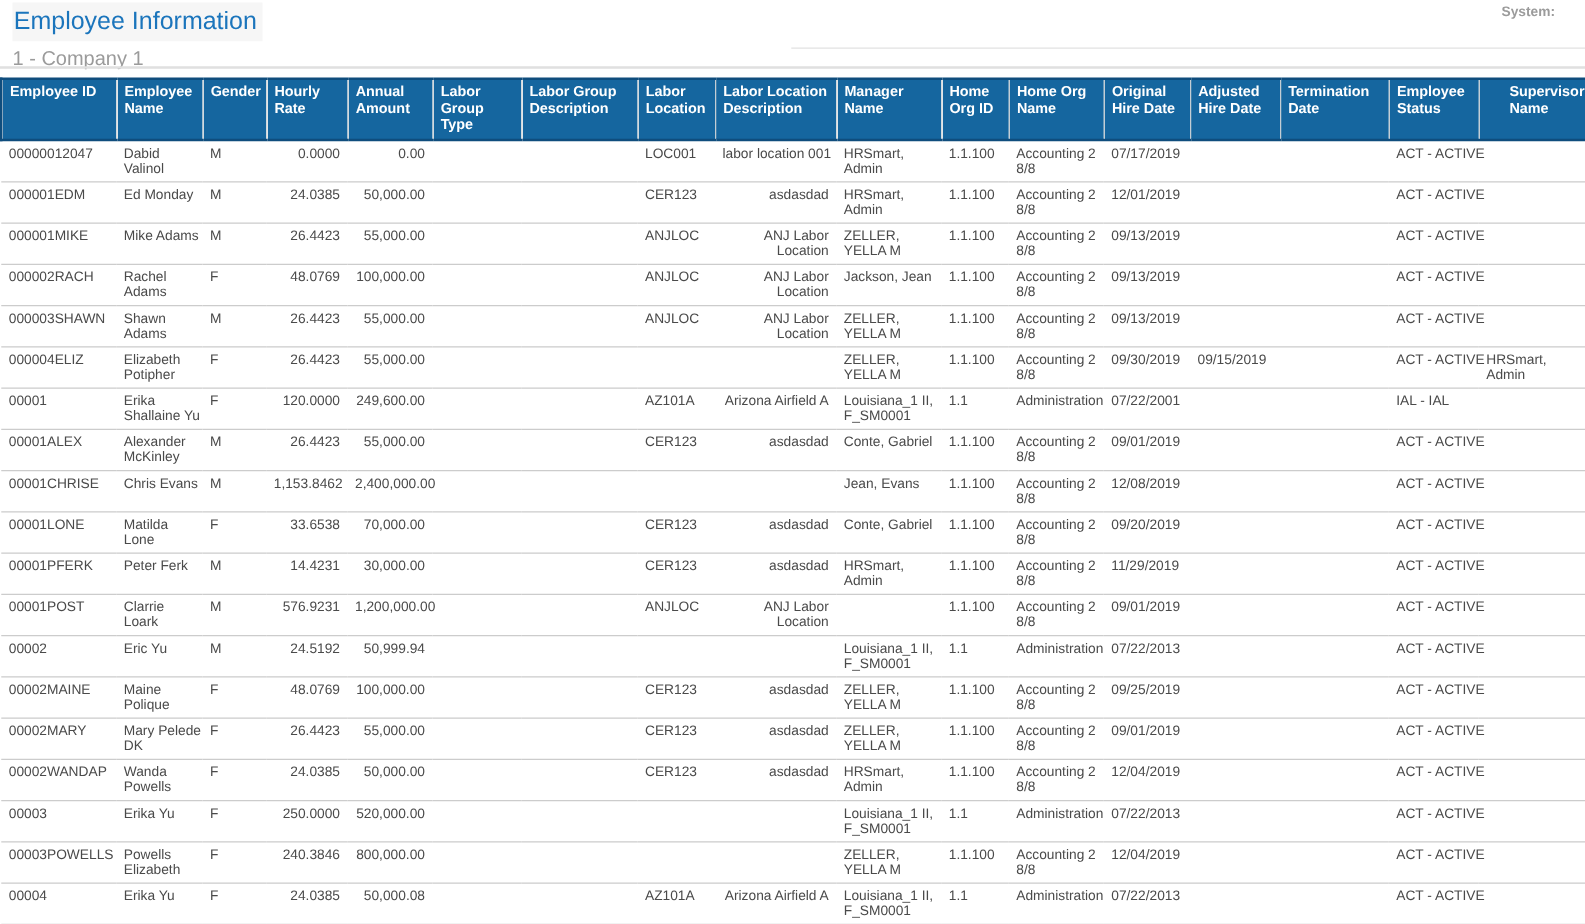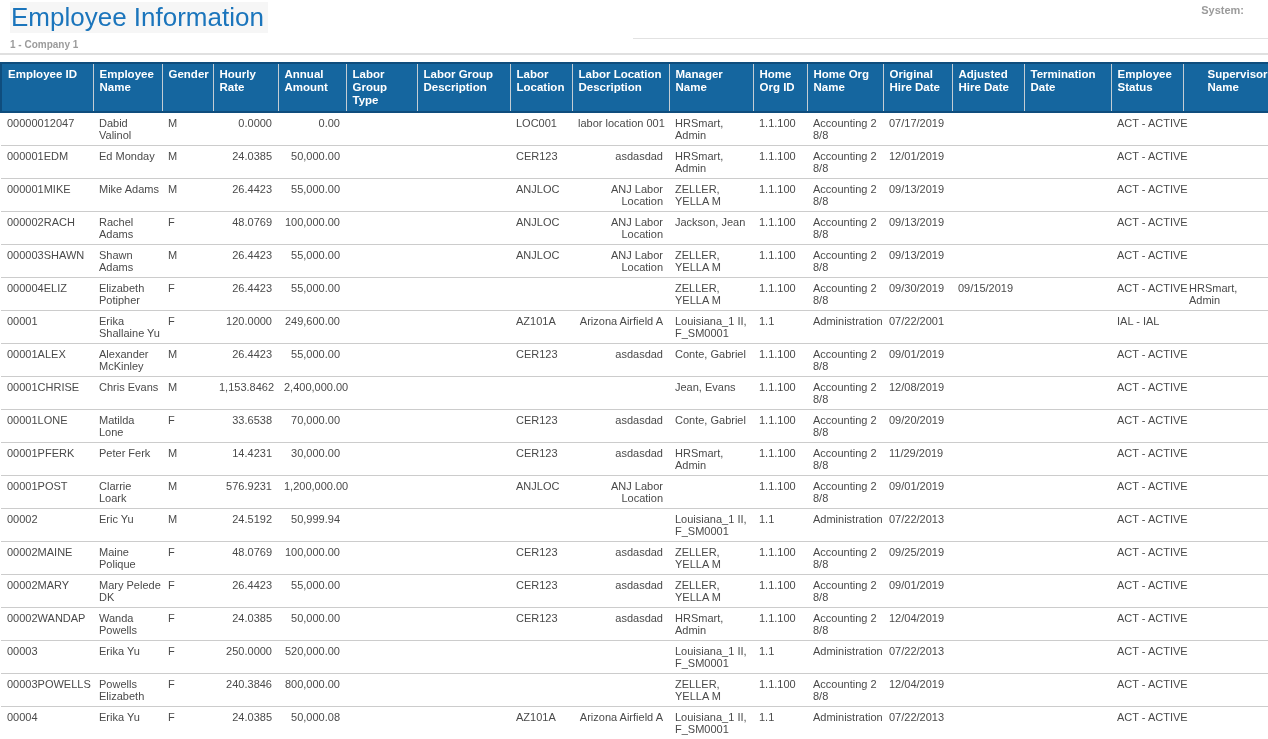--- a/index.html
+++ b/index.html
@@ -5,29 +5,29 @@
   html,body{margin:0;padding:0;background:#ffffff;}
   body{
     width:1268px;
     font-family:"Liberation Sans","DejaVu Sans",sans-serif;
     color:#4a4a4a;
     position:relative;
   }
   .page-header{position:relative;height:62px;}
   .page-title{
     position:absolute;top:2px;left:10px;
-    font-size:26px;line-height:30px;font-weight:400;
+    font-size:20px;line-height:30px;font-weight:400;
     color:var(--title-blue,#1b75bc);
     background:#f6f6f6;
     padding:0 4px 1px 1px;
     white-space:nowrap;
   }
   .page-subtitle{
     position:absolute;top:39px;left:10px;
-    font-size:10px;font-weight:bold;color:var(--muted,#9b9b9b);
+    font-size:16px;font-weight:normal;color:var(--muted,#9b9b9b);
   }
   .system-label{
     position:absolute;top:4px;right:24px;
     font-size:11px;font-weight:bold;color:var(--muted,#9b9b9b);margin-left:12px;
   }
   .system-rule{
     position:absolute;top:38px;left:633px;right:0;
     border-top:1px solid #e2e2e2;height:0;
   }
   .header-rule{

